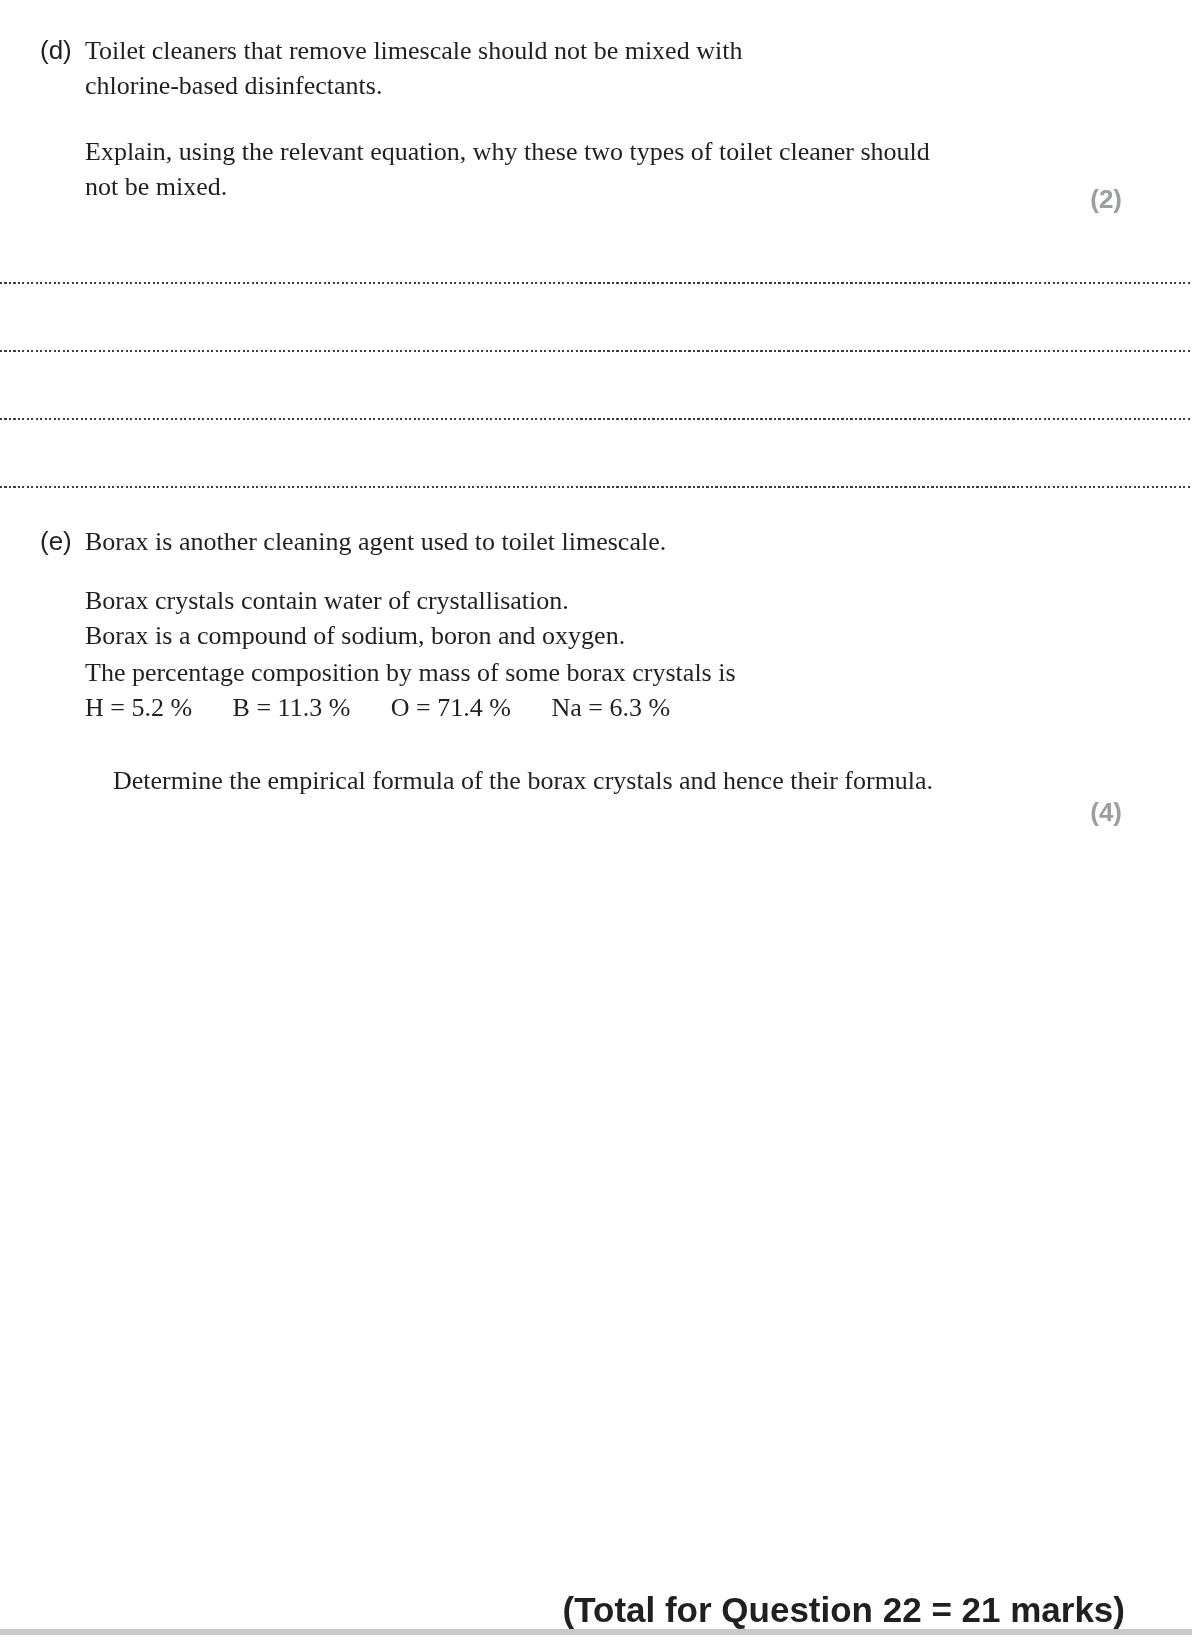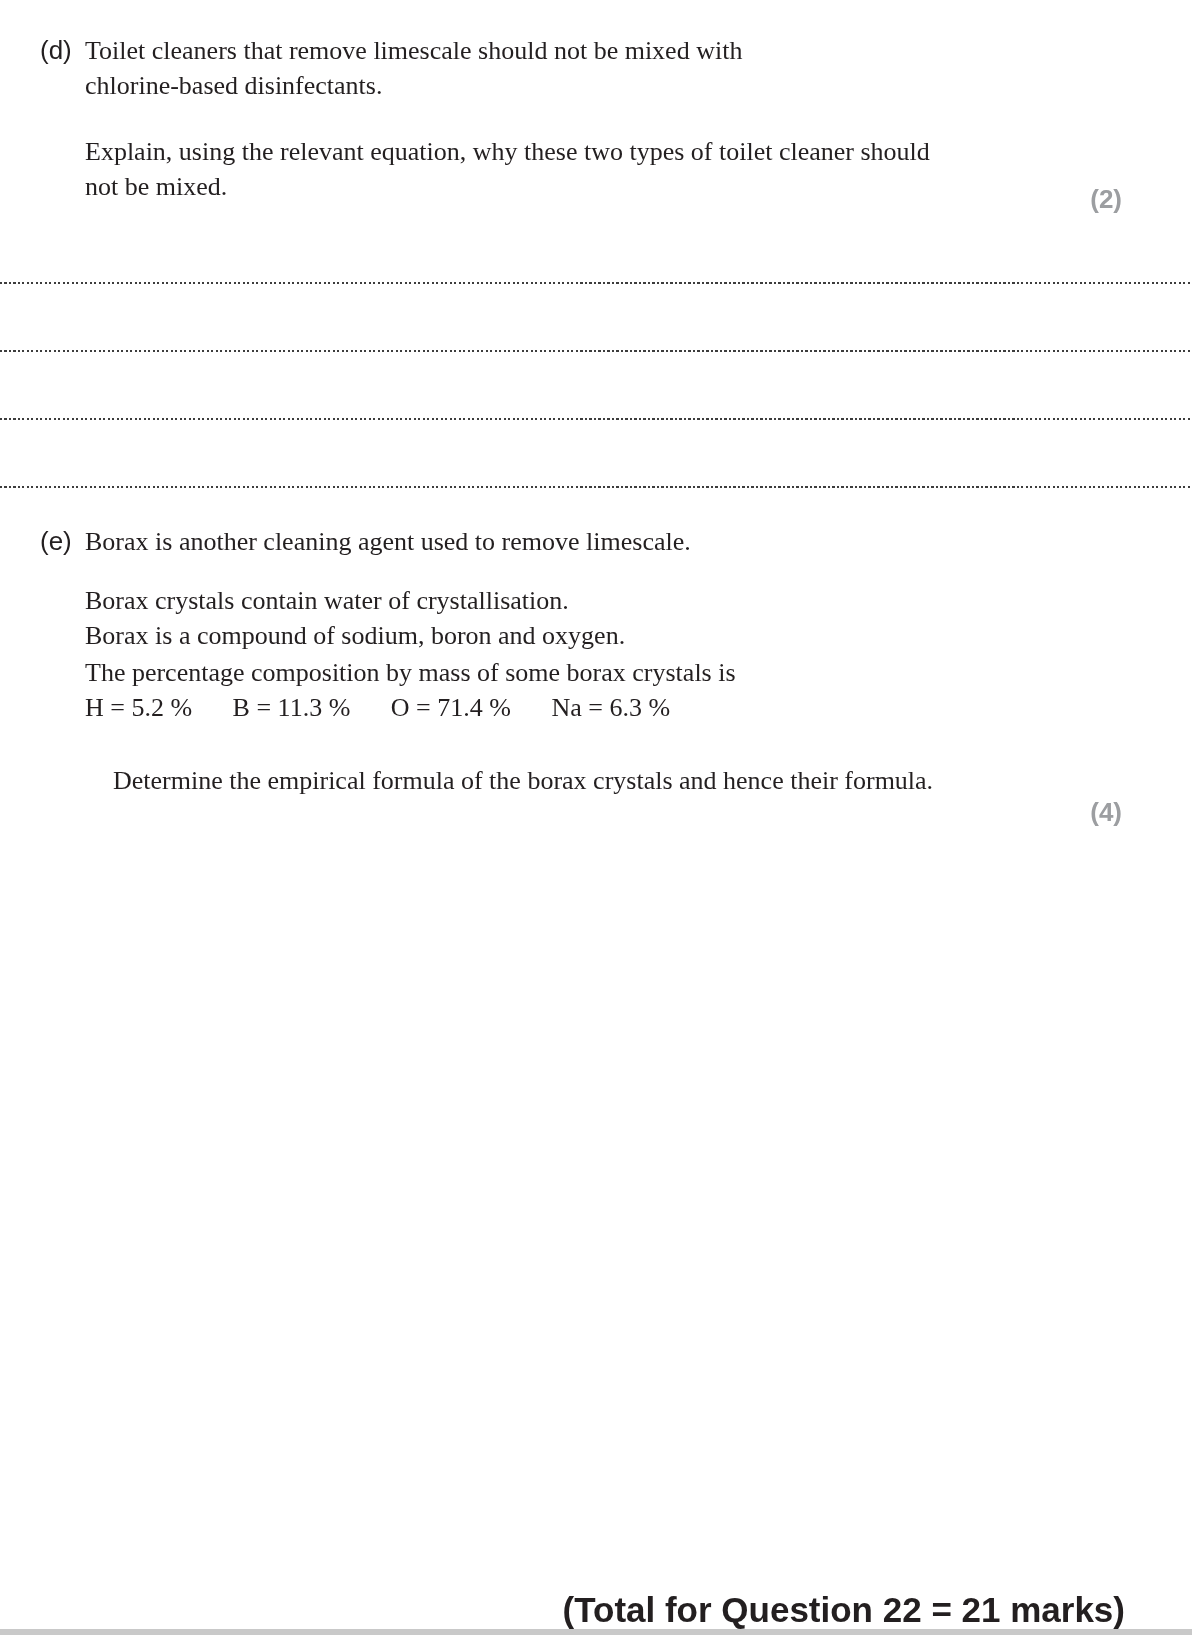--- a/index.html
+++ b/index.html
@@ -67,21 +67,21 @@
 
   <div class="marks" style="top:184px;">(2)</div>
 
   <div class="dotline" style="top:282px;"></div>
   <div class="dotline" style="top:350px;"></div>
   <div class="dotline" style="top:418px;"></div>
   <div class="dotline" style="top:486px;"></div>
 
   <div class="qlabel" style="top:524px;">(e)</div>
   <div class="qtext" style="top:524px;">
-    <div class="line">Borax is another cleaning agent used to remove limescale.</div>
+    <div class="line">Borax is another cleaning agent used to toilet limescale.</div>
   </div>
 
   <div class="qtext" style="top:583px;">
     <div class="line">Borax crystals contain water of crystallisation.</div>
     <div class="line">Borax is a compound of sodium, boron and oxygen.</div>
   </div>
 
   <div class="qtext" style="top:655px;">
     <div class="line">The percentage composition by mass of some borax crystals is</div>
     <div class="line">

